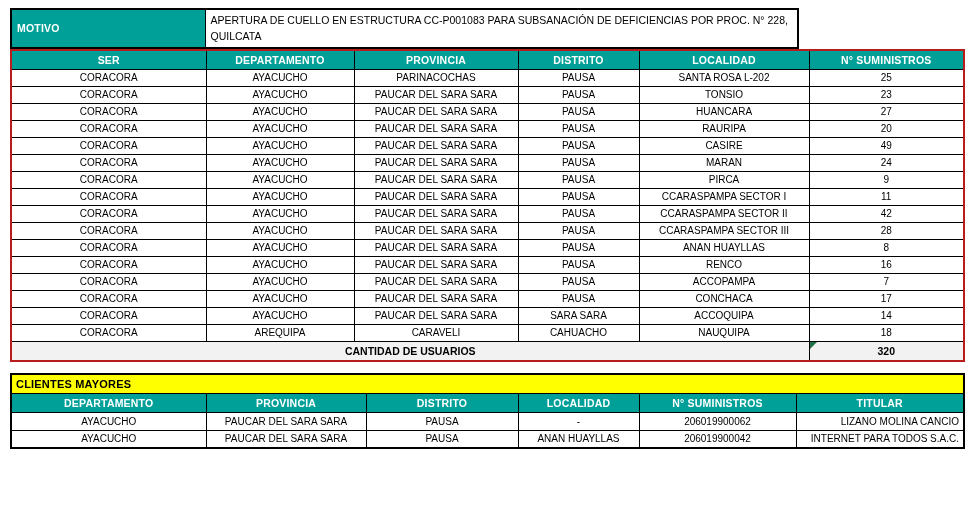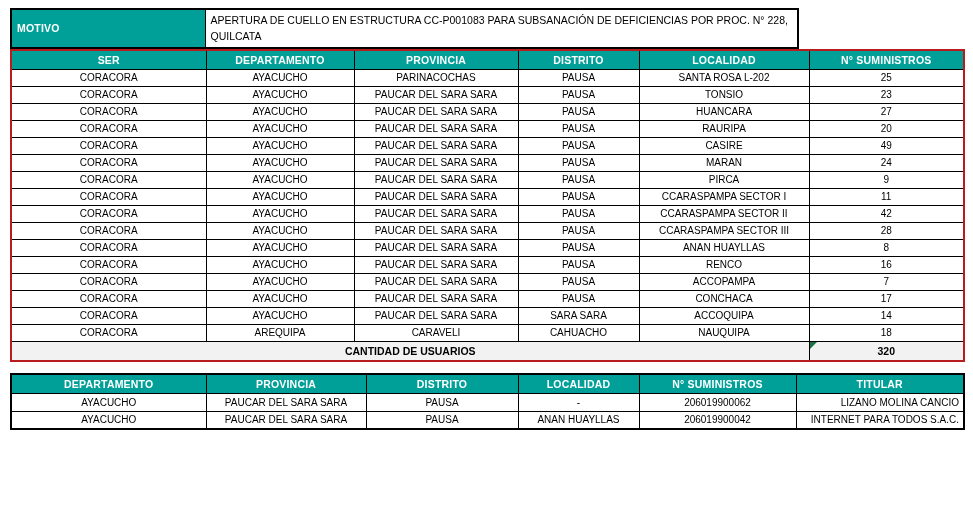--- a/index.html
+++ b/index.html
@@ -239,20 +239,23 @@
   <table class="cm-table">
     <colgroup>
       <col style="width:195px">
         <col style="width:160px">
         <col style="width:152px">
       <col style="width:121px">
         <col style="width:157px">
         <col style="width:168px">
     </colgroup>
     <thead>
+      <tr class="band">
+        <td colspan="6">CLIENTES MAYORES</td>
+      </tr>
       <tr>
         <th>DEPARTAMENTO</th>
         <th>PROVINCIA</th>
         <th>DISTRITO</th>
         <th>LOCALIDAD</th>
         <th>N° SUMINISTROS</th>
         <th>TITULAR</th>
       </tr>
     </thead>
     <tbody>

